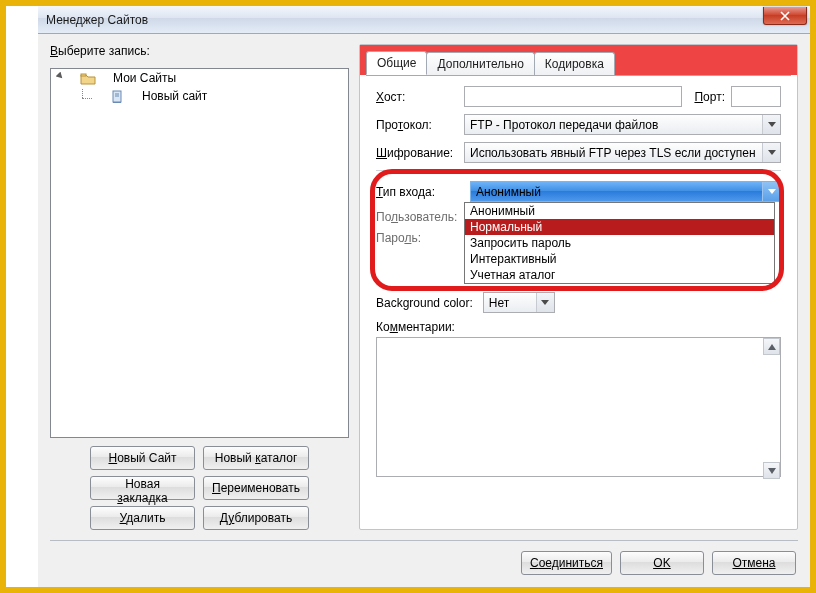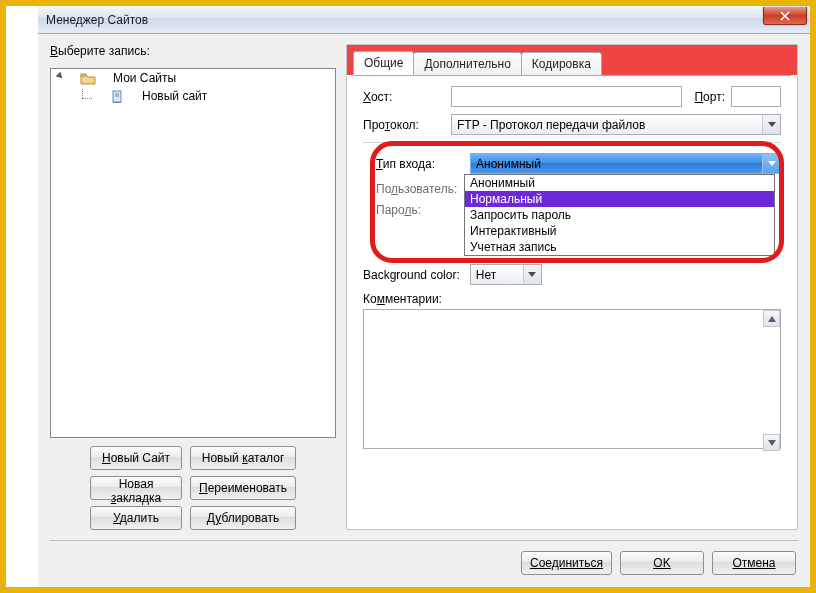--- a/index.html
+++ b/index.html
@@ -188,21 +188,20 @@
   }
   .combo .arrow svg { width:8px; height:6px; }
   .divider {
     height: 1px;
     background: #d0d3d9;
     margin: 6px 0 10px 0;
   }
   
   .login-zone {
     position: relative;
-    margin-left: 13px;
   }
   .login-combo-open {
     height: 21px;
     width: 311px;
     margin-left: 0;
     border: 1px solid #7eb4ea;
     background: linear-gradient(#6fb3f7,#3e8fe6 48%,#2a7bdc 49%, #4c98ea);
     color: #fff;
     display:flex; align-items:center;
     padding-left:5px;
@@ -226,21 +225,21 @@
     width: 311px;
     border: 1px solid #767676;
     background:#fff;
     z-index: 5;
   }
   .login-list .opt {
     padding: 1px 5px;
     height: 16px; line-height:15px;
   }
   .login-list .opt.highlight {
-    background:#6d28d9;
+    background:#b91c1c;
     color:#fff;
   }
   .red-circle {
     position:absolute;
     border: 5px solid #e11b1b;
     border-radius: 22px;
     pointer-events:none;
     z-index: 6;
   }
   .disabled-label { color:#6d6d6d; }
@@ -362,20 +361,31 @@
             <div class="combo">
               <span>FTP - Протокол передачи файлов</span>
               <div class="arrow">
                   <svg viewBox="0 0 8 6">
                     <path d="M0 0 L4 5 L8 0 Z" fill="#4a4a4a"></path>
                   </svg>
                 </div>
             </div>
           </div>
 
+          <div class="form-row">
+            <label class="col"><span class="accel">Ш</span>ифрование:</label>
+            <div class="combo">
+              <span>Использовать явный FTP через TLS если доступен</span>
+              <div class="arrow">
+                  <svg viewBox="0 0 8 6">
+                    <path d="M0 0 L4 5 L8 0 Z" fill="#4a4a4a"></path>
+                  </svg>
+                </div>
+            </div>
+          </div>
 
           <div class="divider"></div>
 
           <div class="login-zone">
             <div class="form-row" style="margin-bottom:0">
               <label class="col" style="width:88px"><span class="accel">Т</span>ип входа:</label>
               <div class="login-combo-open">
                 <span class="sel-text">Анонимный</span>
                 <div class="arrow">
                     <svg viewBox="0 0 8 6">
@@ -383,21 +393,21 @@
                     </svg>
                   </div>
               </div>
             </div>
 
             <div class="login-list" id="login-list">
                 <div class="opt">Анонимный</div>
                 <div class="opt highlight">Нормальный</div>
                 <div class="opt">Запросить пароль</div>
                 <div class="opt">Интерактивный</div>
-                <div class="opt">Учетная запись</div>
+                <div class="opt">Учетная аталог</div>
               </div>
 
             <div class="red-circle" style="left:-6px; top:-12px; width:414px; height:122px;"></div>
 
             <div class="form-row" style="margin-top:8px">
               <label class="col disabled-label" style="width:88px">По<span class="accel">л</span>ьзователь:</label>
             </div>
             <div class="form-row">
               <label class="col disabled-label" style="width:88px">Паро<span class="accel">л</span>ь:</label>
             </div>

